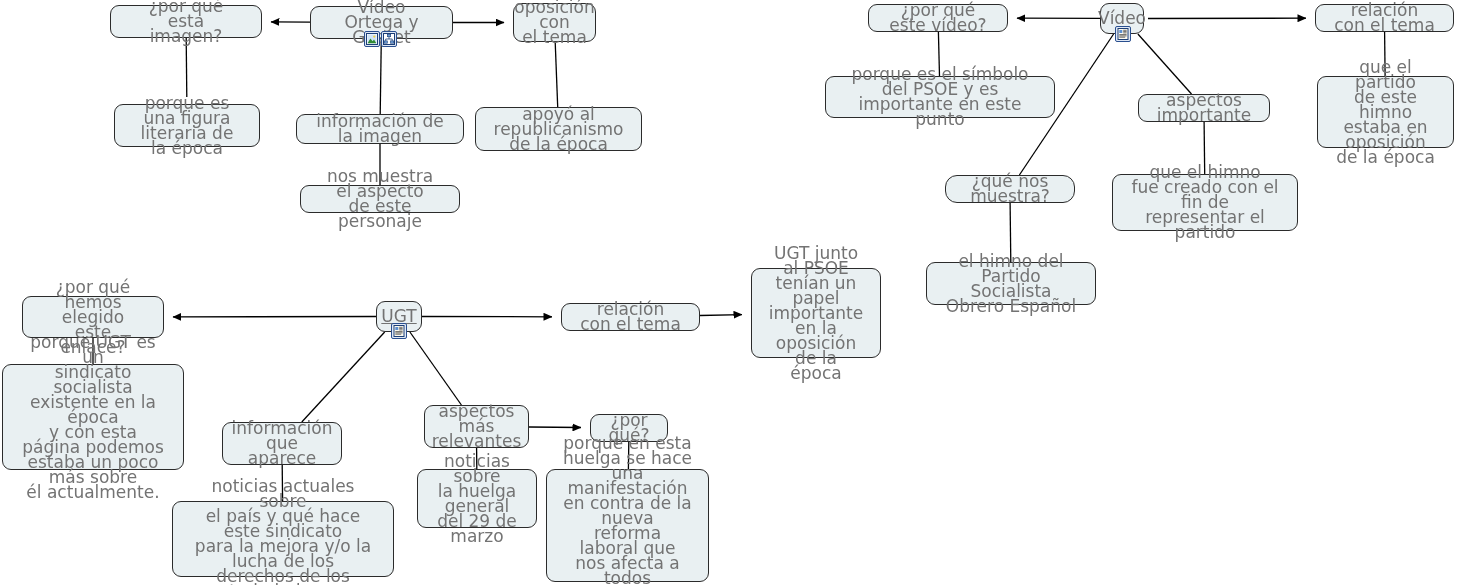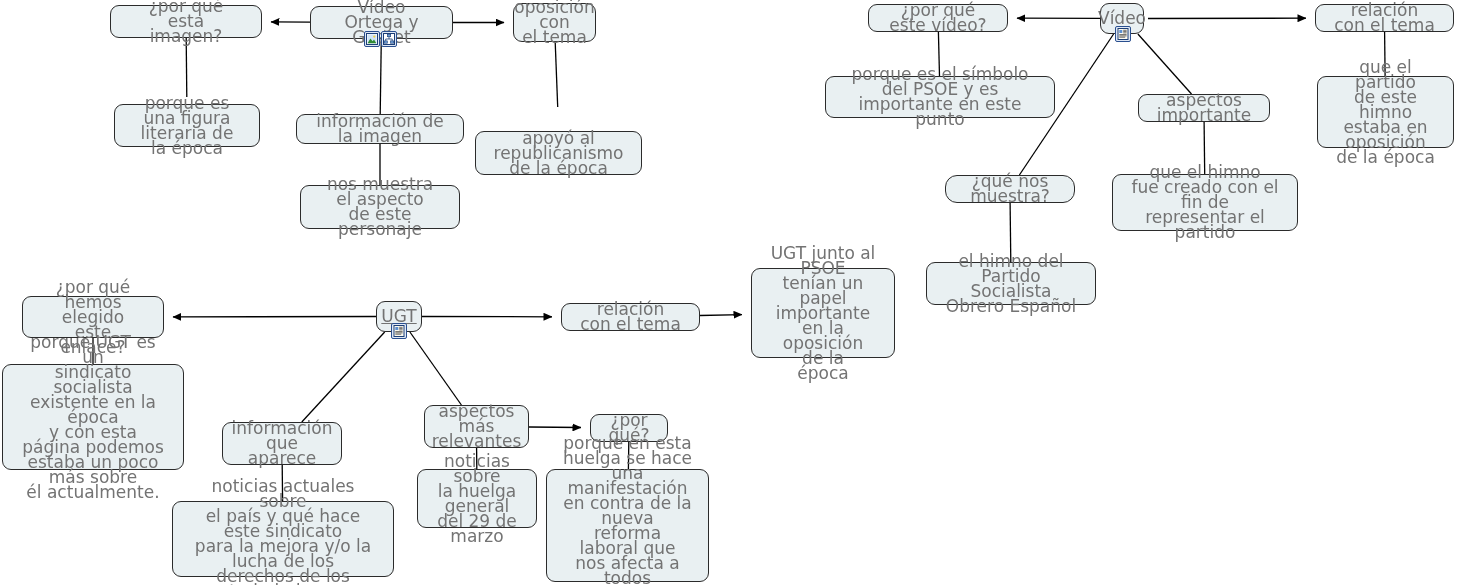--- a/index.html
+++ b/index.html
@@ -140,26 +140,26 @@
 
   <div class="node" style="left:114px; top:104px; width:146px; height:43px;align-items:center;">
     <span class="node-label">porque es una figura
 literaria de la época</span>
   </div>
 
   <div class="node" style="left:296px; top:114px; width:168px; height:30px;">
     <span class="node-label">información de la imagen</span>
   </div>
 
-  <div class="node" style="left:475px; top:107px; width:167px; height:44px;margin-top:24px;">
+  <div class="node" style="left:475px; top:107px; width:167px; height:44px;">
     <span class="node-label">apoyó al republicanismo
 de la época</span>
   </div>
 
-  <div class="node" style="left:300px; top:185px; width:160px; height:44px;">
+  <div class="node" style="left:300px; top:185px; width:160px; height:28px;">
     <span class="node-label">nos muestra el aspecto
 de este personaje</span>
   </div>
 
   <div class="node" style="left:868px; top:4px; width:140px; height:28px;">
     <span class="node-label">¿por qué este vídeo?</span>
   </div>
 
   <div class="node" style="left:1100px; top:3px; width:44px; height:31px;">
     <span class="node-label">Vídeo</span>
@@ -226,21 +226,21 @@
         <rect x="2.3" y="2" width="3" height="3" fill="#5b8fd0"></rect>
         <path d="M6.2 2.3 H9.6 M6.2 3.6 H9.6 M6.2 4.9 H9.6 M2.3 6.6 H9.6 M2.3 7.9 H9.6 M2.3 9.2 H8.2" stroke="#3c3c3c" stroke-width="0.75"></path>
       </svg>
     </span>
   </div>
 
   <div class="node" style="left:561px; top:303px; width:139px; height:28px;">
     <span class="node-label">relación con el tema</span>
   </div>
 
-  <div class="node" style="left:751px; top:268px; width:144px; height:90px;">
+  <div class="node" style="left:751px; top:268px; width:130px; height:90px;">
     <span class="node-label">UGT junto al PSOE
 tenían un papel
 importante en la
 oposición de la
 época</span>
   </div>
 
   <div class="node" style="left:2px; top:364px; width:182px; height:106px;">
     <span class="node-label">porque UGT es un
 sindicato socialista

